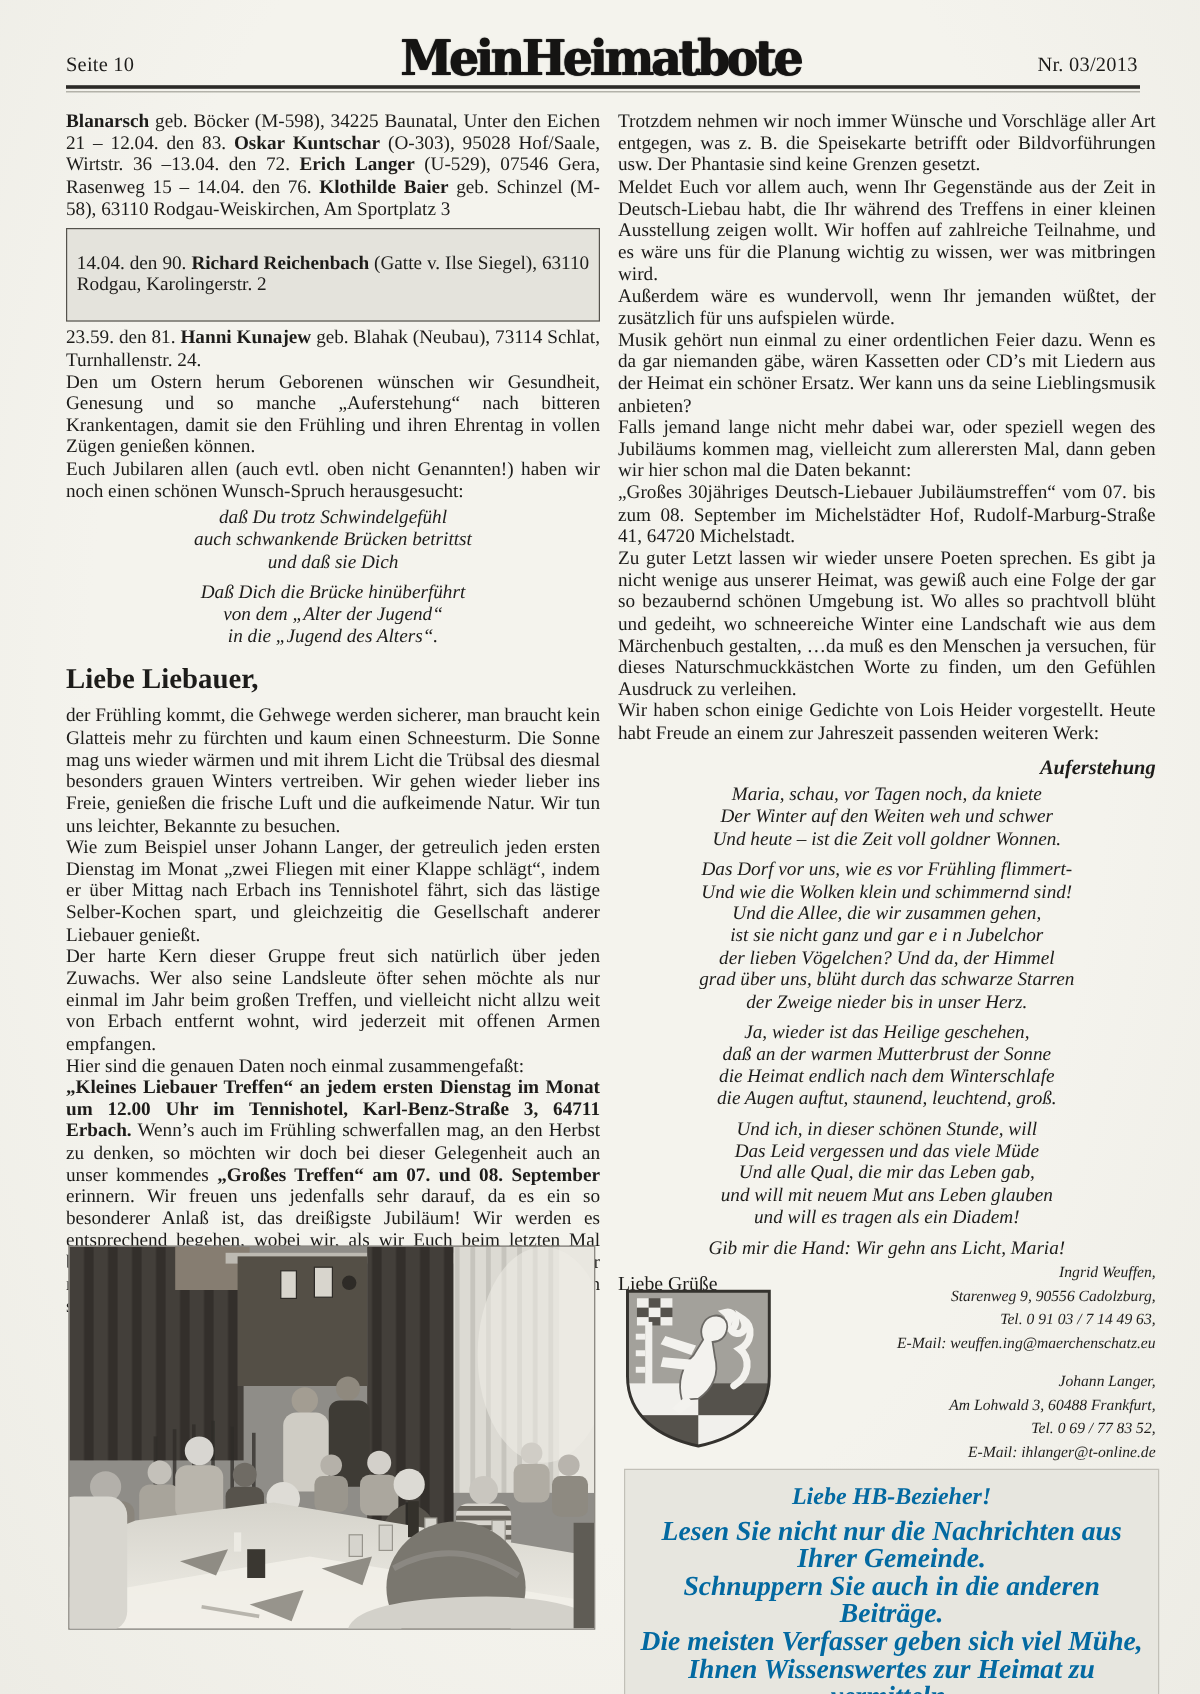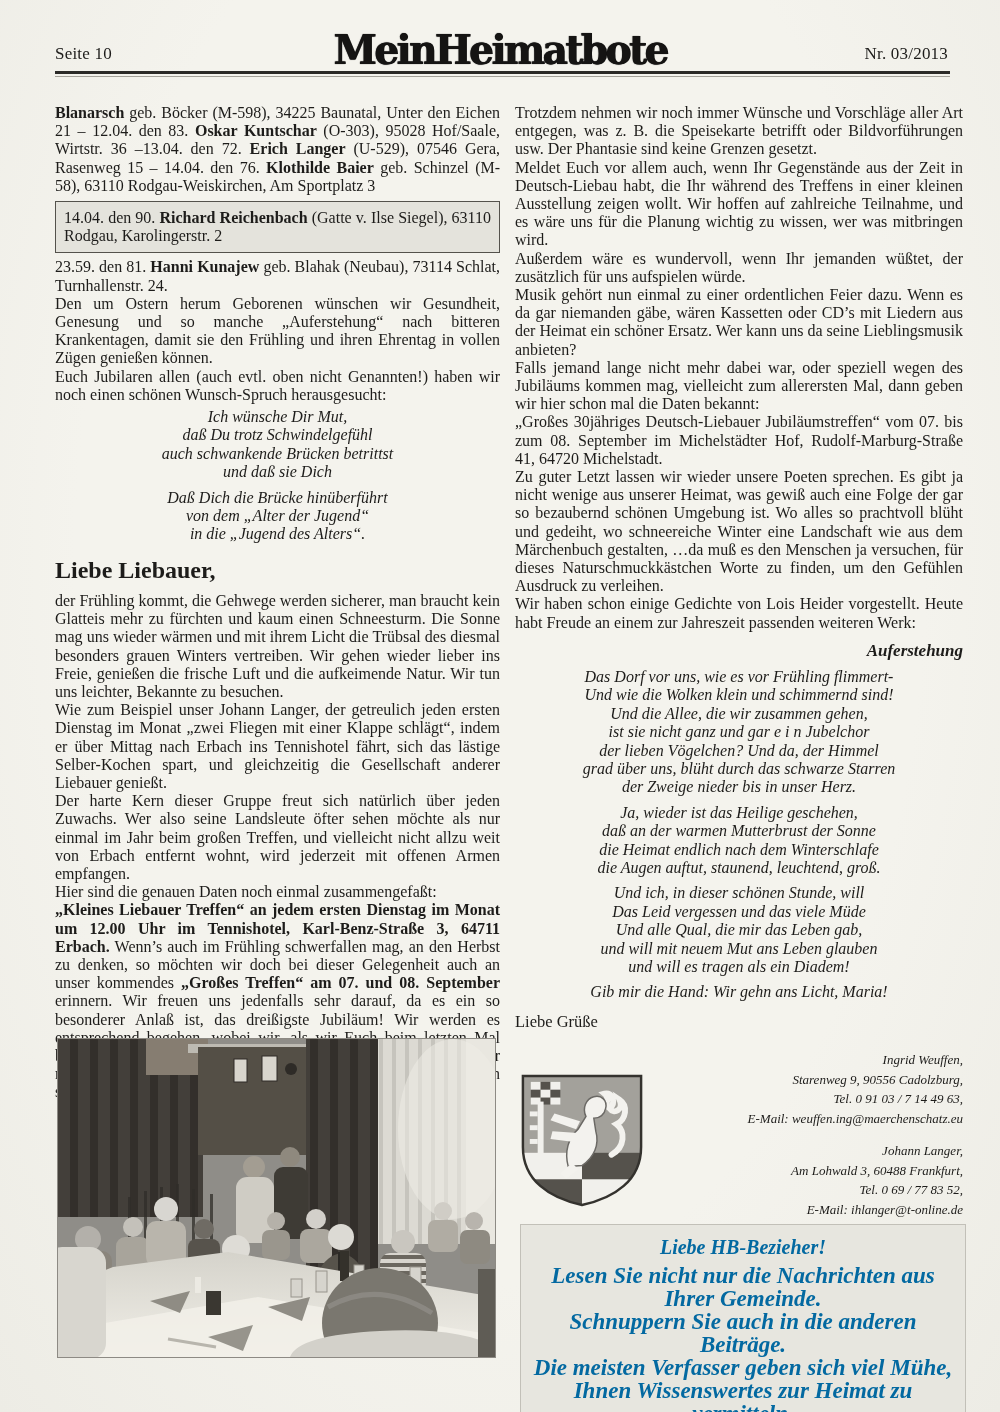--- a/index.html
+++ b/index.html
@@ -14,30 +14,30 @@
   .masthead{
     position:absolute;left:0;right:0;top:26px;text-align:center;
     font-family:"DejaVu Serif", serif;font-weight:bold;font-size:39px;
     letter-spacing:-2.5px;color:#151413;
     text-shadow:1px 0 0 #151413, 0 0 1px #333;
     transform:scaleY(1.05);
   }
   .rule{position:absolute;left:55px;right:50px;top:71px;height:3px;background:#2b2a27;}
   .rule::after{content:"";position:absolute;left:0;right:0;top:5px;height:1px;background:#a4a29a;}
 
-  .col{position:absolute;top:104px;width:445px;}
+  .col{position:absolute;top:93px;width:445px;}
   .col-left{left:55px;}
   .col-right{left:515px;width:448px;}
   p.body{margin:0;font-size:16px;line-height:18.2px;text-align:justify;hyphens:auto;}
   .rb{font-weight:bold;}
   .bold-block{font-weight:normal;}
   .gap-top{margin-top:8px;}
 
   .entry-box{
-    margin:6px 0 5px;padding:7px 8px;background:#e4e3dc;border:1.4px solid #54524c;
+    margin:6px 0 5px;padding:20px 8px;background:#e4e3dc;border:1.4px solid #54524c;
   }
   .poem{margin:4px 0 0;text-align:center;font-style:italic;font-size:16px;line-height:18.4px;}
   .poem.sgap{margin-top:7px;}
   .salutation{font-weight:bold;font-size:24px;margin:13px 0 8px;}
 
   .poem-title{margin:9px 0 3px;text-align:right;font-weight:bold;font-style:italic;font-size:17px;}
   .closing{margin:10px 0 0;font-size:16.5px;}
 
   .photo{
     position:absolute;left:57px;top:1038px;width:437px;height:318px;
@@ -70,21 +70,20 @@
 
 <div class="col col-left">
   <p class="body"><span class="rb">Blanarsch</span><span> geb. Böcker (M-598), 34225 Baunatal, Unter den Eichen 21 – 12.04. den 83. </span><span class="rb">Oskar Kuntschar</span><span> (O-303), 95028 Hof/Saale, Wirtstr. 36 –13.04. den 72. </span><span class="rb">Erich Langer</span><span> (U-529), 07546 Gera, Rasenweg 15 – 14.04. den 76. </span><span class="rb">Klothilde Baier</span><span> geb. Schinzel (M-58), 63110 Rodgau-Weiskirchen, Am Sportplatz 3</span></p>
   <div class="entry-box">
     <p class="body"><span>14.04. den 90. </span><span class="rb">Richard Reichenbach</span><span> (Gatte v. Ilse Siegel), 63110 Rodgau, Karolingerstr. 2</span></p>
   </div>
   <p class="body"><span>23.59. den 81. </span><span class="rb">Hanni Kunajew</span><span> geb. Blahak (Neubau), 73114 Schlat, Turnhallenstr. 24.</span></p>
   <p class="body">Den um Ostern herum Geborenen wünschen wir Gesundheit, Genesung und so manche „Auferstehung“ nach bitteren Krankentagen, damit sie den Frühling und ihren Ehrentag in vollen Zügen genießen können.</p>
   <p class="body">Euch Jubilaren allen (auch evtl. oben nicht Genannten!) haben wir noch einen schönen Wunsch-Spruch herausgesucht:</p>
   <div class="poem">
-      <div>Ich wünsche Dir Mut,</div>
       <div>daß Du trotz Schwindelgefühl</div>
       <div>auch schwankende Brücken betrittst</div>
       <div>und daß sie Dich</div>
     </div>
   <div class="poem sgap">
       <div>Daß Dich die Brücke hinüberführt</div>
       <div>von dem „Alter der Jugend“</div>
       <div>in die „Jugend des Alters“.</div>
     </div>
   <p class="salutation">Liebe Liebauer,</p>
@@ -98,20 +97,25 @@
 <div class="col col-right">
   <p class="body">Trotzdem nehmen wir noch immer Wünsche und Vorschläge aller Art entgegen, was z. B. die Speisekarte betrifft oder Bildvorführungen usw. Der Phantasie sind keine Grenzen gesetzt.</p>
   <p class="body">Meldet Euch vor allem auch, wenn Ihr Gegenstände aus der Zeit in Deutsch-Liebau habt, die Ihr während des Treffens in einer kleinen Ausstellung zeigen wollt. Wir hoffen auf zahlreiche Teilnahme, und es wäre uns für die Planung wichtig zu wissen, wer was mitbringen wird.</p>
   <p class="body">Außerdem wäre es wundervoll, wenn Ihr jemanden wüßtet, der zusätzlich für uns aufspielen würde.</p>
   <p class="body">Musik gehört nun einmal zu einer ordentlichen Feier dazu. Wenn es da gar niemanden gäbe, wären Kassetten oder CD’s mit Liedern aus der Heimat ein schöner Ersatz. Wer kann uns da seine Lieblingsmusik anbieten?</p>
   <p class="body">Falls jemand lange nicht mehr dabei war, oder speziell wegen des Jubiläums kommen mag, vielleicht zum allerersten Mal, dann geben wir hier schon mal die Daten bekannt:</p>
   <p class="body bold-block">„Großes 30jähriges Deutsch-Liebauer Jubiläumstreffen“ vom 07. bis zum 08. September im Michelstädter Hof, Rudolf-Marburg-Straße 41, 64720 Michelstadt.</p>
   <p class="body gap-top">Zu guter Letzt lassen wir wieder unsere Poeten sprechen. Es gibt ja nicht wenige aus unserer Heimat, was gewiß auch eine Folge der gar so bezaubernd schönen Umgebung ist. Wo alles so prachtvoll blüht und gedeiht, wo schneereiche Winter eine Landschaft wie aus dem Märchenbuch gestalten, …da muß es den Menschen ja versuchen, für dieses Naturschmuckkästchen Worte zu finden, um den Gefühlen Ausdruck zu verleihen.</p>
   <p class="body">Wir haben schon einige Gedichte von Lois Heider vorgestellt. Heute habt Freude an einem zur Jahreszeit passenden weiteren Werk:</p>
   <div class="poem-title">Auferstehung</div>
+  <div class="poem">
+      <div>Maria, schau, vor Tagen noch, da kniete</div>
+      <div>Der Winter auf den Weiten weh und schwer</div>
+      <div>Und heute – ist die Zeit voll goldner Wonnen.</div>
+    </div>
   <div class="poem sgap">
       <div>Das Dorf vor uns, wie es vor Frühling flimmert-</div>
       <div>Und wie die Wolken klein und schimmernd sind!</div>
       <div>Und die Allee, die wir zusammen gehen,</div>
       <div>ist sie nicht ganz und gar e i n Jubelchor</div>
       <div>der lieben Vögelchen? Und da, der Himmel</div>
       <div>grad über uns, blüht durch das schwarze Starren</div>
       <div>der Zweige nieder bis in unser Herz.</div>
     </div>
   <div class="poem sgap">

